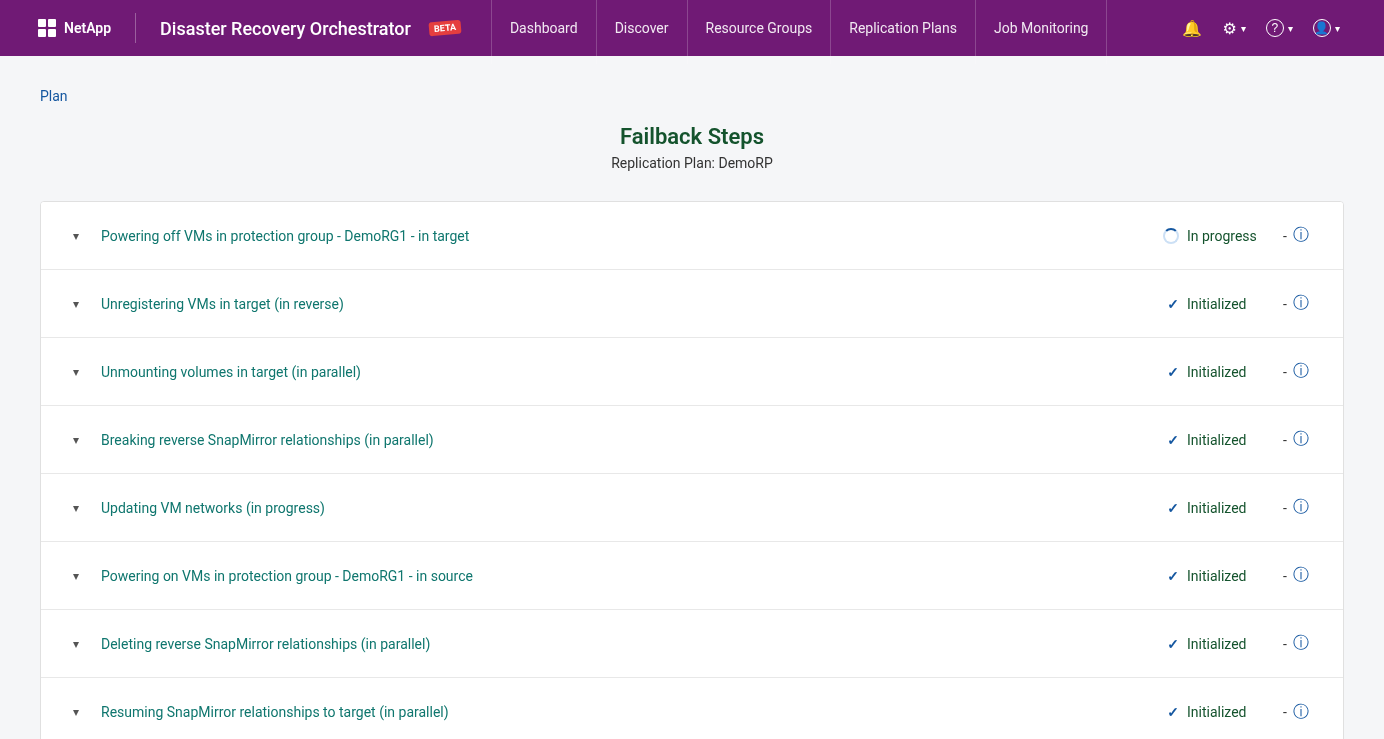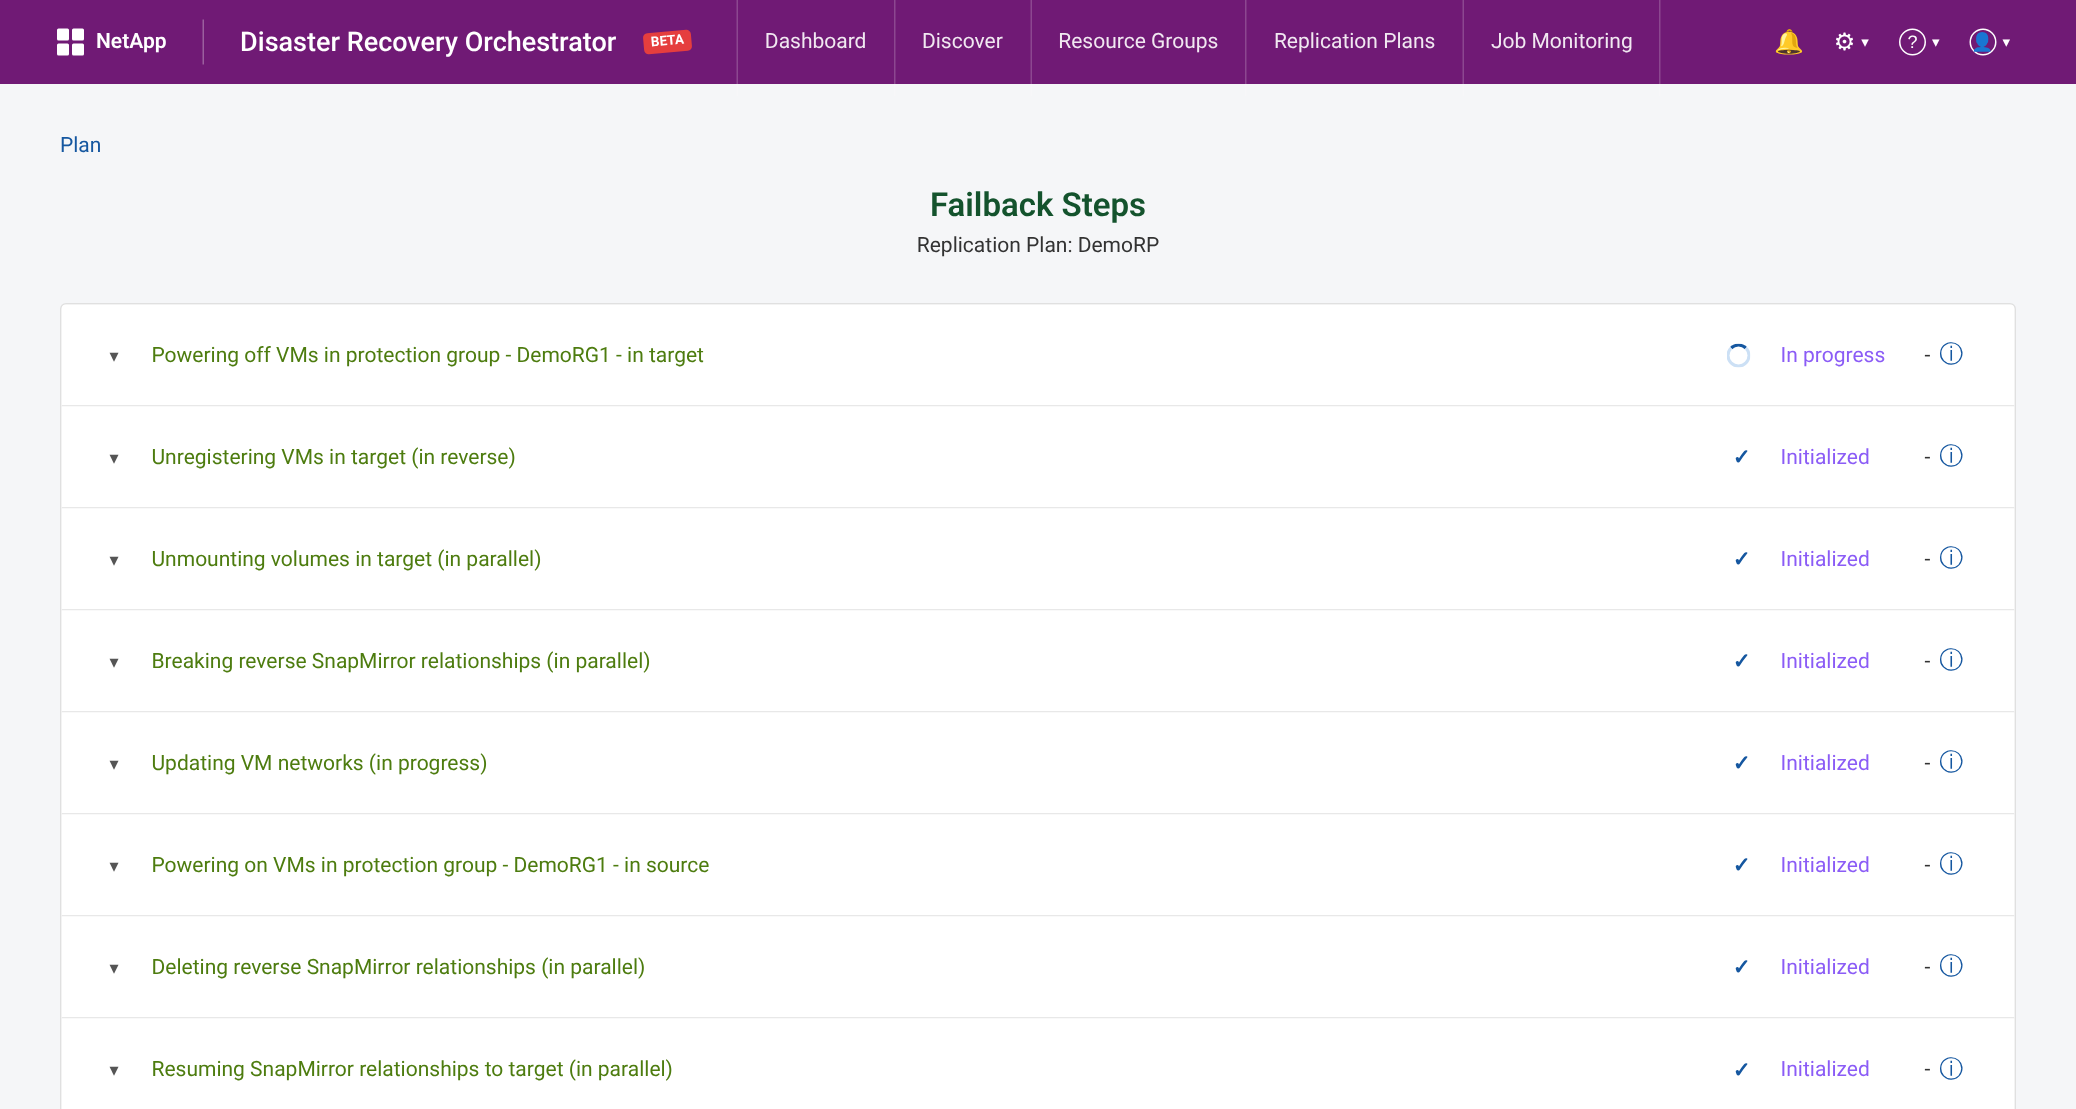--- a/index.html
+++ b/index.html
@@ -146,35 +146,34 @@
       color: #555;
       font-size: 14px;
       cursor: pointer;
       display: flex;
       align-items: center;
       justify-content: center;
     }
     .step-name {
       flex: 1;
       font-size: 14px;
-      color: #4d7c0f;
+      color: #0f766e;
       padding-left: 10px;
     }
     .step-status {
       display: flex;
       align-items: center;
       gap: 8px;
       min-width: 160px;
       justify-content: flex-end;
     }
     .status-text {
       font-size: 14px;
-      color: #8b5cf6;
+      color: #14532d;
       min-width: 80px;
-      margin-left: 12px;
     }
     .step-actions {
       display: flex;
       align-items: center;
       gap: 6px;
       margin-left: 16px;
       min-width: 40px;
     }
     .step-dash {
       color: #333;

